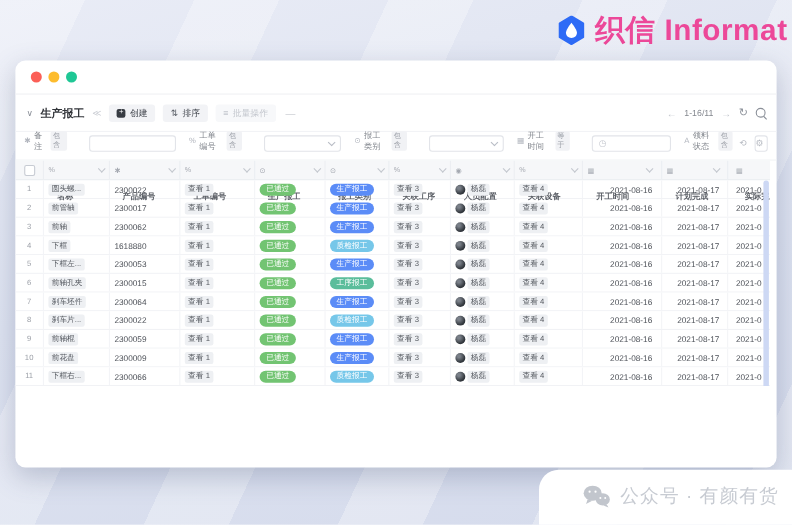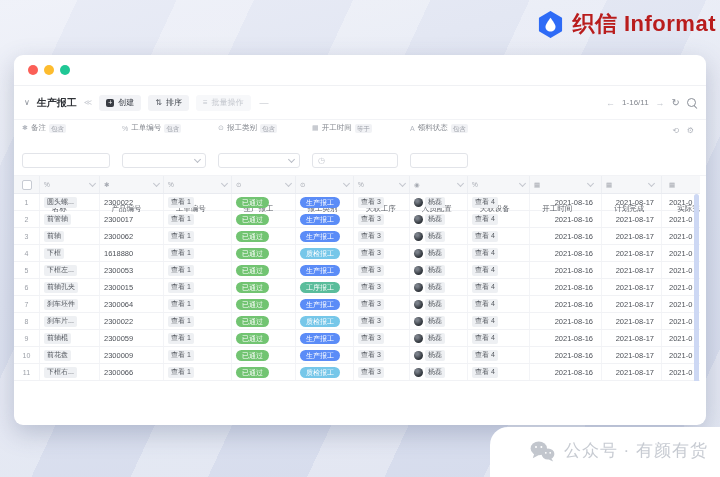--- a/index.html
+++ b/index.html
@@ -5,21 +5,21 @@
   html,body{margin:0;padding:0;}
   body{
     width:720px;height:477px;position:relative;overflow:hidden;
     font-family:"Liberation Sans","DejaVu Sans",sans-serif;
     background:
       repeating-linear-gradient(115deg, rgba(255,255,255,.30) 0 70px, rgba(255,255,255,0) 70px 160px),
       linear-gradient(165deg,#e9ecf6 0%,#dde2f0 45%,#d5dbec 100%);
   }
   
   .brand{position:absolute;top:9px;right:4px;display:flex;align-items:center;gap:8px;}
-  .brand-name{font-size:22px;font-weight:800;color:#b91c1c;letter-spacing:.5px;white-space:nowrap;}
+  .brand-name{font-size:27px;font-weight:800;color:#ec4899;letter-spacing:.5px;white-space:nowrap;}
   
   .window{position:absolute;left:14px;top:55px;width:692px;height:370px;background:#fff;border-radius:9px;
     box-shadow:0 8px 24px rgba(70,82,120,.28);overflow:hidden;}
   .titlebar{height:30px;display:flex;align-items:center;gap:6px;padding:0 14px;border-bottom:1px solid #f0f1f4;}
   .dot{width:10px;height:10px;border-radius:50%;}
   
   .toolbar{height:33px;display:flex;align-items:center;gap:7px;padding:0 10px;border-bottom:1px solid #f2f3f6;}
   .v-chev{font-size:8px;color:#8a8f98;}
   .v-title{font-size:10px;font-weight:700;color:#303338;}
   .v-share{font-size:8px;color:#c6c9d0;}
@@ -32,21 +32,21 @@
   .batch-ic{font-size:8px;color:#c3c6cd;}
   .dash{color:#c9ccd2;font-size:9px;margin-left:2px;}
   .t-right{margin-left:auto;display:flex;align-items:center;gap:7px;}
   .pg-arrow{color:#c2c6cd;font-size:9px;cursor:pointer;}
   .pg-label{color:#84888f;font-size:8px;}
   .refresh{color:#8a8f98;font-size:10px;cursor:pointer;}
   .mag{width:7px;height:7px;border:1.3px solid #8a8f98;border-radius:50%;position:relative;cursor:pointer;}
   .mag::after{content:"";position:absolute;width:1.3px;height:4px;background:#8a8f98;left:6.5px;top:5.5px;transform:rotate(-45deg);}
   
   .filter-bar{display:flex;gap:12px;padding:3px 8px 7px;position:relative;border-bottom:1px solid #f2f3f6;}
-  .filter-field{display:flex;flex-direction:column;gap:20px;}
+  .filter-field{display:flex;flex-direction:row;gap:20px;}
   .f-top{display:flex;align-items:center;gap:3px;height:10px;}
   .f-icon{font-size:7px;color:#b3b7bf;}
   .f-label{font-size:7.5px;color:#84888f;}
   .f-op{font-size:6.5px;color:#9b9fa7;background:#f1f2f5;border-radius:2px;padding:0 2px;line-height:9px;}
   .f-box{height:15px;border:1px solid #e2e4e9;border-radius:3px;background:#fff;display:flex;align-items:center;padding:0 5px;box-sizing:border-box;}
   .filter-field:nth-of-type(1) .f-box{width:78px;}
   .filter-field:nth-of-type(2) .f-box{width:88px;}
   .filter-field:nth-of-type(3) .f-box{width:84px;}
   .filter-field:nth-of-type(4) .f-box{width:82px;}
   .filter-field:nth-of-type(5) .f-box{width:86px;}
@@ -55,21 +55,21 @@
   .clock{font-size:8px;color:#c6c9d0;margin-right:3px;}
   .filter-tools{position:absolute;right:12px;top:6px;display:flex;gap:8px;}
   .ftool{font-size:8px;color:#b3b7bf;cursor:pointer;}
   
   .tablewrap{position:relative;width:686px;overflow:hidden;}
   .thead{display:flex;height:17px;background:#f6f7f9;border-bottom:1px solid #e9ebf0;width:710px;}
   .h-idx{width:26px;display:flex;align-items:center;justify-content:center;border-right:1px solid #eceef2;box-sizing:border-box;}
   .cb{width:8px;height:8px;border:1px solid #c7cbd3;border-radius:2px;background:#fff;}
   .h-cell{display:flex;align-items:center;gap:2px;padding:0 4px;border-right:1px solid #eceef2;box-sizing:border-box;}
   .h-icon{font-size:6.5px;color:#a6aab2;}
-  .h-label{font-size:7.5px;color:#5b5f66;font-weight:400;white-space:nowrap;overflow:hidden;margin-top:48px;}
+  .h-label{font-size:7.5px;color:#5b5f66;font-weight:700;white-space:nowrap;overflow:hidden;margin-top:48px;}
   .h-chev{width:4px;height:4px;border-right:1px solid #c3c7ce;border-bottom:1px solid #c3c7ce;transform:rotate(45deg);
     margin-left:auto;margin-top:-2px;flex:none;cursor:pointer;}
   .trow{display:flex;height:16px;border-bottom:1px solid #f1f2f5;width:710px;background:#fff;}
   .cell{display:flex;align-items:center;padding:0 4px;border-right:1px solid #f3f4f7;box-sizing:border-box;
     font-size:7.5px;color:#4d5158;white-space:nowrap;overflow:hidden;}
   .c-idx{width:26px;justify-content:center;color:#9b9fa7;font-size:7px;}
   .c-name{width:60px;}
   .c-product{width:64px;}
   .c-workorder{width:68px;}
   .c-approval{width:64px;}

